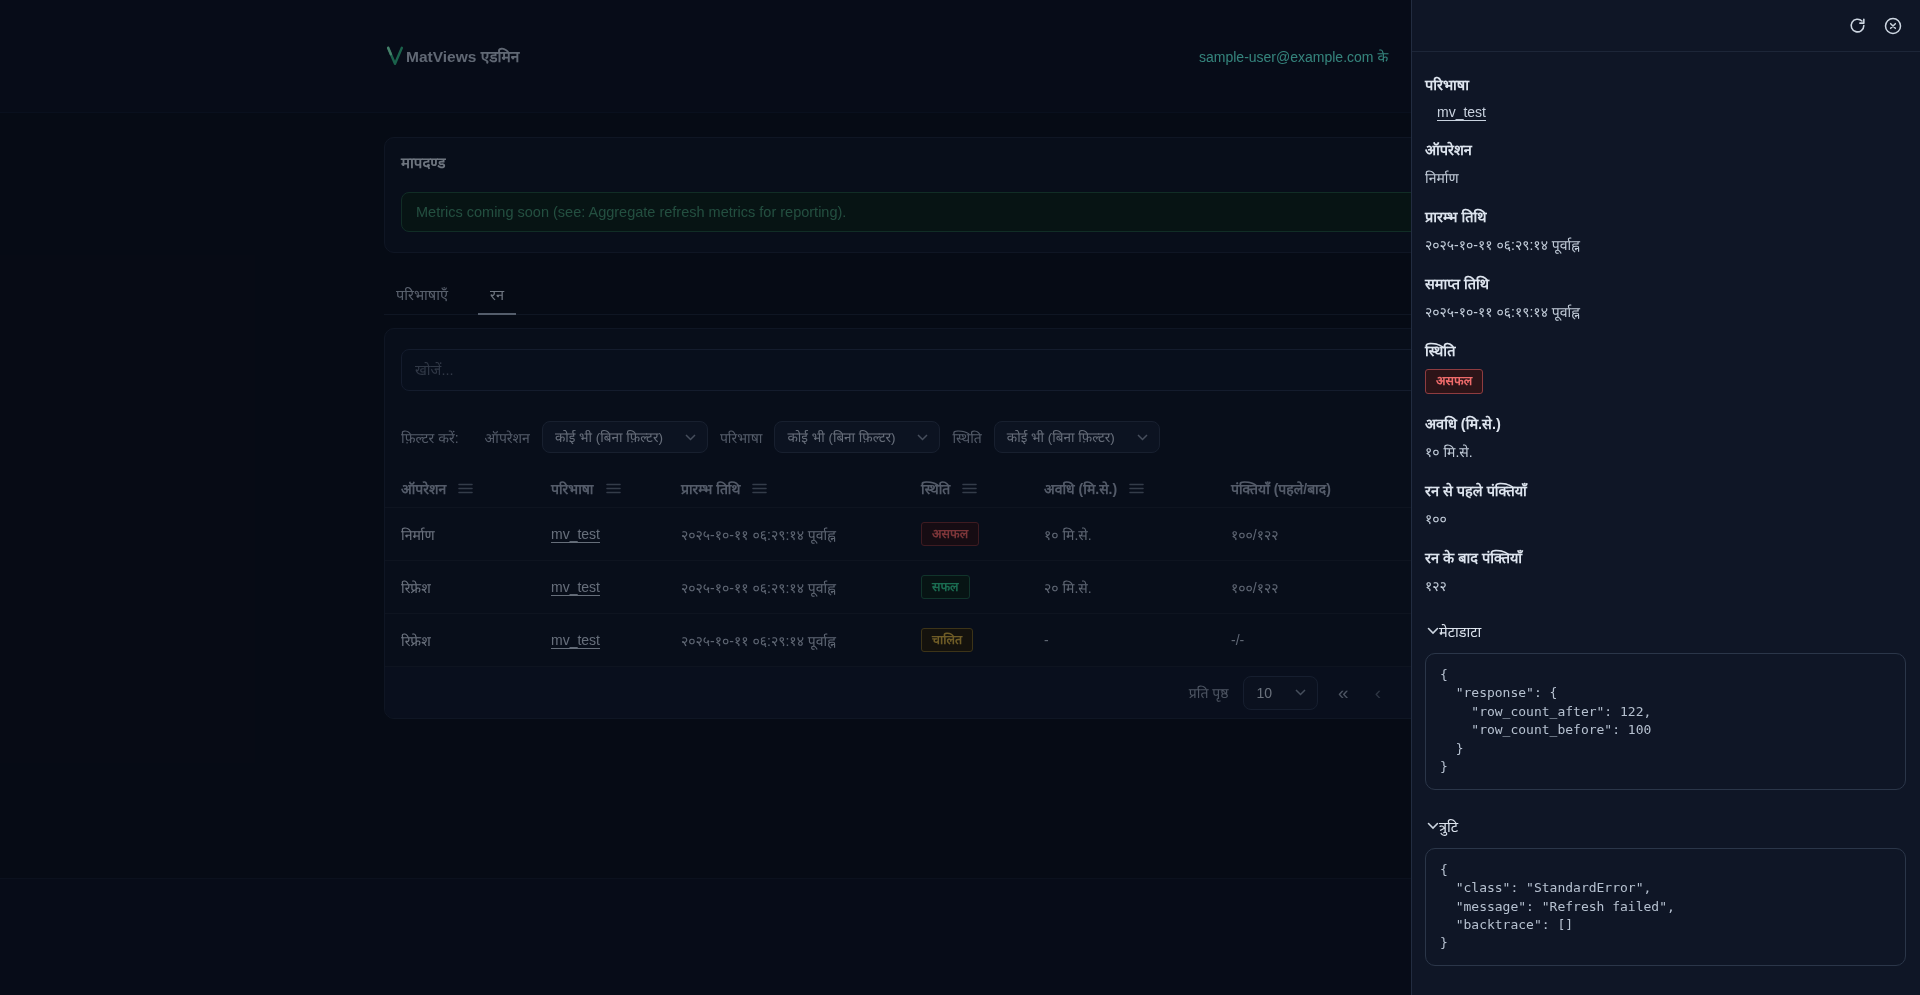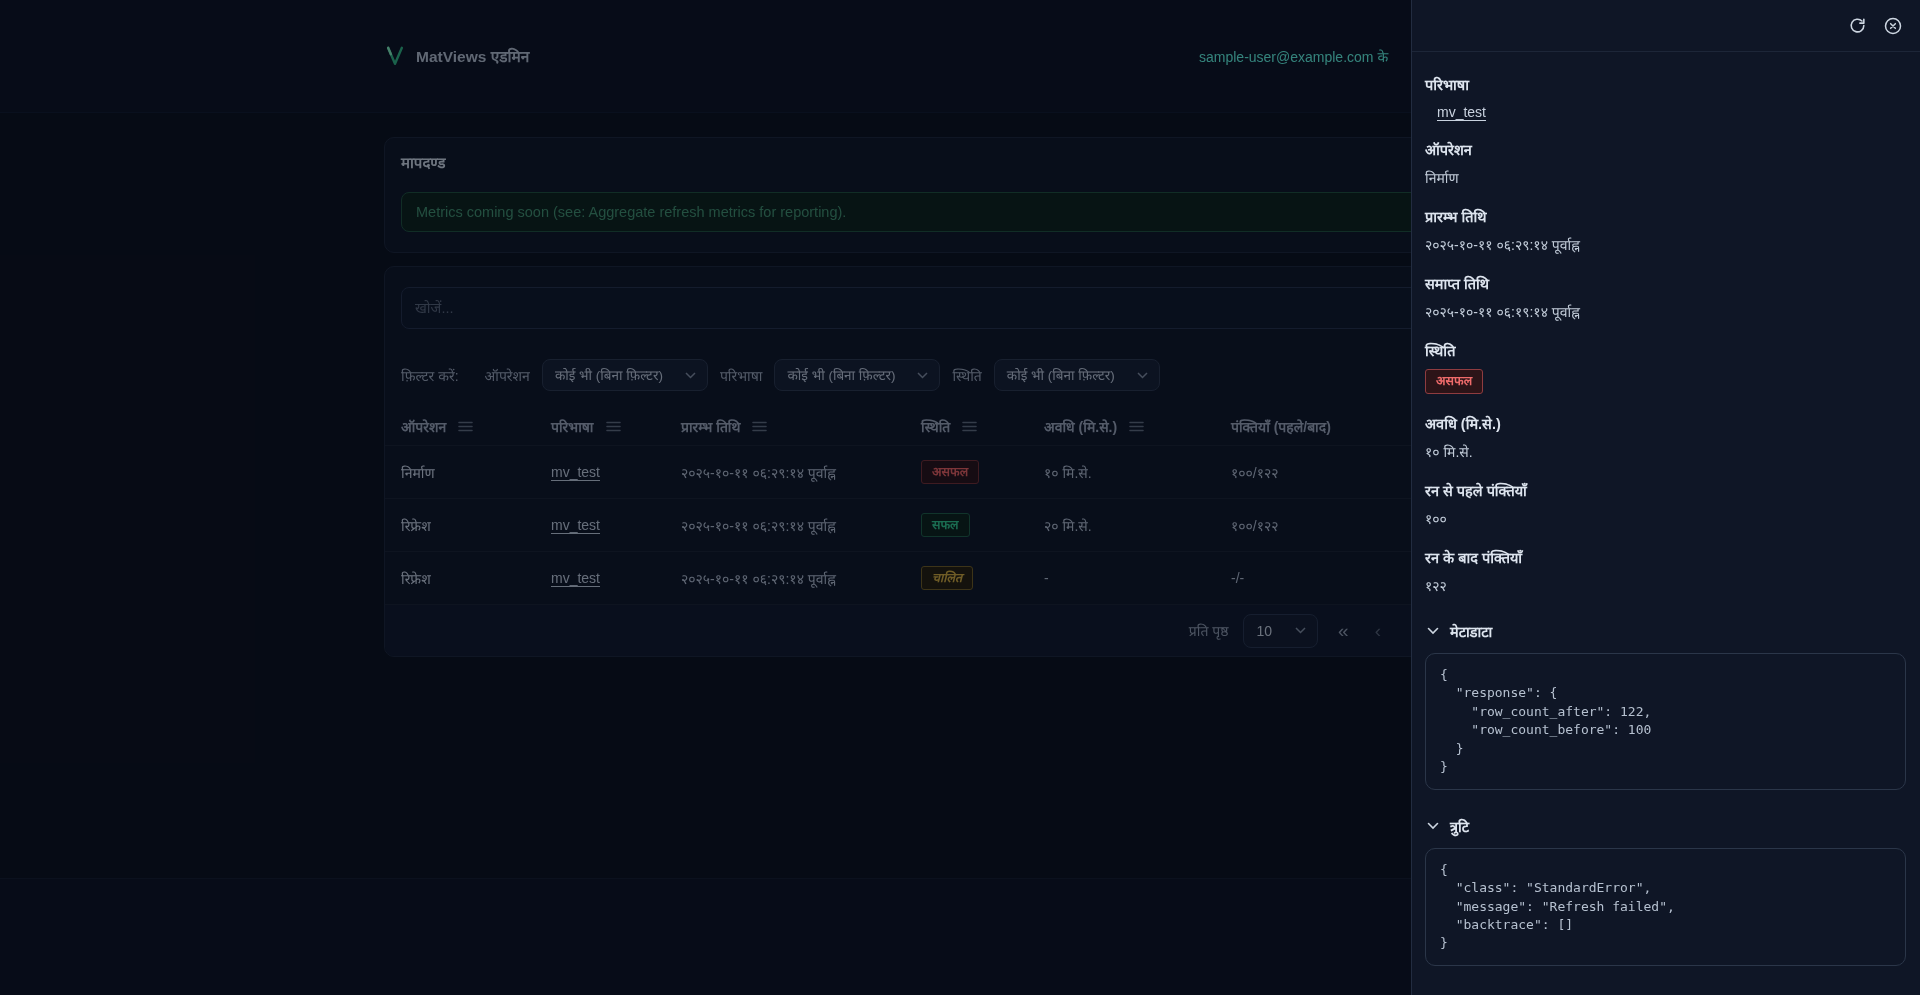--- a/index.html
+++ b/index.html
@@ -9,21 +9,21 @@
     font-family:"Liberation Sans","DejaVu Sans",sans-serif;
     color:#c8d1dd;
     position:relative;
   }
   .app { position:absolute; inset:0; display:flex; flex-direction:column; }
   .main-col { width:1152px; margin-left:384px; }
 
   
   .site-header { height:113px; background:#0c1120; border-bottom:1px solid #10182a; flex:none; }
   .header-inner { position:relative; height:100%; display:flex; align-items:center; }
-  .brand { display:flex; align-items:center; gap:10px; }
+  .brand { display:flex; align-items:center; }
   .brand-name { font-size:15.5px; font-weight:700; color:#aeb8c6; }
   .user-text { position:absolute; left:815px; top:50%; transform:translateY(-50%);
     font-size:14px; color:#5eead4; white-space:nowrap; }
 
   
   .page-title { margin-top:32px; font-size:30px; font-weight:700; color:#dfe6ef; letter-spacing:.2px; }
 
   .card { background:#0d1424; border:1px solid #1b2435; border-radius:10px; }
   .metrics-card { margin-top:24px; padding:14px 16px 20px; }
   .metrics-title { font-size:15px; font-weight:600; color:#c6cfdb; }
@@ -55,21 +55,21 @@
   .th { display:flex; align-items:center; gap:12px; }
   .menu-ic { color:#5d6879; cursor:pointer; }
   .trow { height:53px; border-top:1px solid #18202f; font-size:14px; color:#aab4c4; }
   .cell-op { color:#c3ccda; }
   .def-link { color:#b9c3d2; text-decoration:underline; text-underline-offset:3px; cursor:pointer; }
 
   .badge { display:inline-flex; align-items:center; padding:3px 10px; border-radius:3px;
     font-size:12.5px; font-weight:600; border:1px solid; line-height:1.35; }
   .badge.failed  { color:#e05b5b; border-color:#702c31; background:#271216; }
   .badge.success { color:#2fbf87; border-color:#1e5a43; background:#0c2019; }
-  .badge.running { color:#c9a23a; border-color:#6d591f; background:#231d0b;font-style:italic; }
+  .badge.running { color:#c9a23a; border-color:#6d591f; background:#231d0b; }
 
   .pagination { border-top:1px solid #18202f; background:#0f1728; height:52px;
     display:flex; align-items:center; justify-content:flex-end; gap:14px; padding-right:148px;
     font-size:14px; color:#8a94a6; }
   .pp-select { display:flex; align-items:center; gap:23px; height:34px; padding:0 11px 0 13px;
     background:#131b2d; border:1px solid #273249; border-radius:8px; color:#c0c9d6; font-size:14px; cursor:pointer; }
   .nav-btn { background:none; border:none; font-size:19px; line-height:1; cursor:pointer;
     padding:4px 6px; font-family:inherit; }
   .nav-btn.first { color:#8b96a8; }
   .nav-btn.prev  { color:#525c6e; }
@@ -90,21 +90,21 @@
     border-left:1px solid #222c40; z-index:50; }
   .drawer-head { height:52px; display:flex; align-items:center; justify-content:flex-end; gap:16px;
     padding:0 17px; border-bottom:1px solid #1d2638; }
   .icon-btn { background:none; border:none; cursor:pointer; color:#cdd6e1; display:flex; align-items:center; }
   .drawer-body { padding:22px 14px 0 13px; }
   .f-label { font-size:14.5px; font-weight:700; color:#dde4ee; margin-bottom:9px; }
   .f-value { font-size:14px; color:#c2ccd9; margin-bottom:19px; }
   a.f-value { display:inline-block; margin-left:12px; color:#c9d2df; text-decoration:underline; text-underline-offset:3px; cursor:pointer; }
   .f-value-wrap { margin-bottom:19px; }
   .badge.drawer-failed { color:#ef6b6b; border-color:#8f3c40; background:#2c1418; }
-  .sec-head { display:flex; align-items:center; gap:11px; font-weight:700; font-size:14.5px;
+  .sec-head { display:flex; align-items:center; font-weight:400; font-size:14.5px;
     color:#dde4ee; margin:26px 0 12px 2px; cursor:pointer; }
   .sec-chev { color:#cdd6e1; }
   .json-box { border:1px solid #2b3649; border-radius:10px; padding:12px 14px;
     font-family:"DejaVu Sans Mono",monospace; font-size:13px; line-height:1.42; color:#b6c1d0; white-space:pre; }
 </style>
 </head>
 <body>
 
 <div class="app">
 
@@ -121,20 +121,24 @@
     </div>
   </header>
 
   <main class="main-col">
 
     <section class="card metrics-card">
       <div class="metrics-title">मापदण्ड</div>
       <div class="metrics-alert">Metrics coming soon (see: Aggregate refresh metrics for reporting).</div>
     </section>
 
+    <nav class="tabs">
+        <button class="tab">परिभाषाएँ</button>
+        <button class="tab active">रन</button>
+      </nav>
 
     <section class="card table-card">
       <div class="search-wrap">
         <input class="search-input" type="text" placeholder="खोजें..." style="">
       </div>
 
       <div class="filter-row">
         <span class="filter-lead">फ़िल्टर करें:</span>
       <span>ऑपरेशन</span>
           <div class="filter-select">

